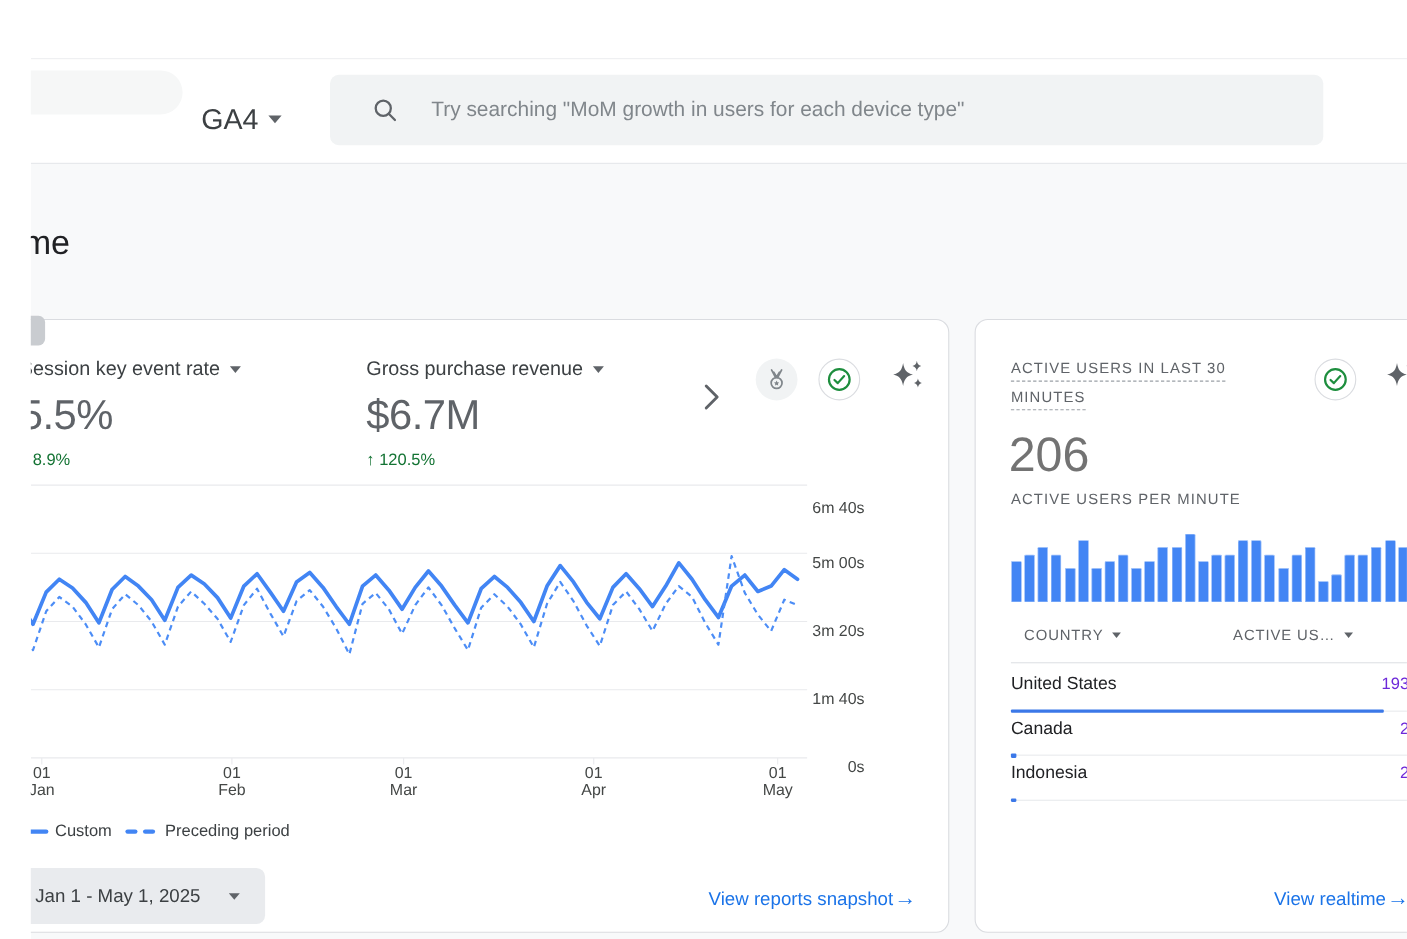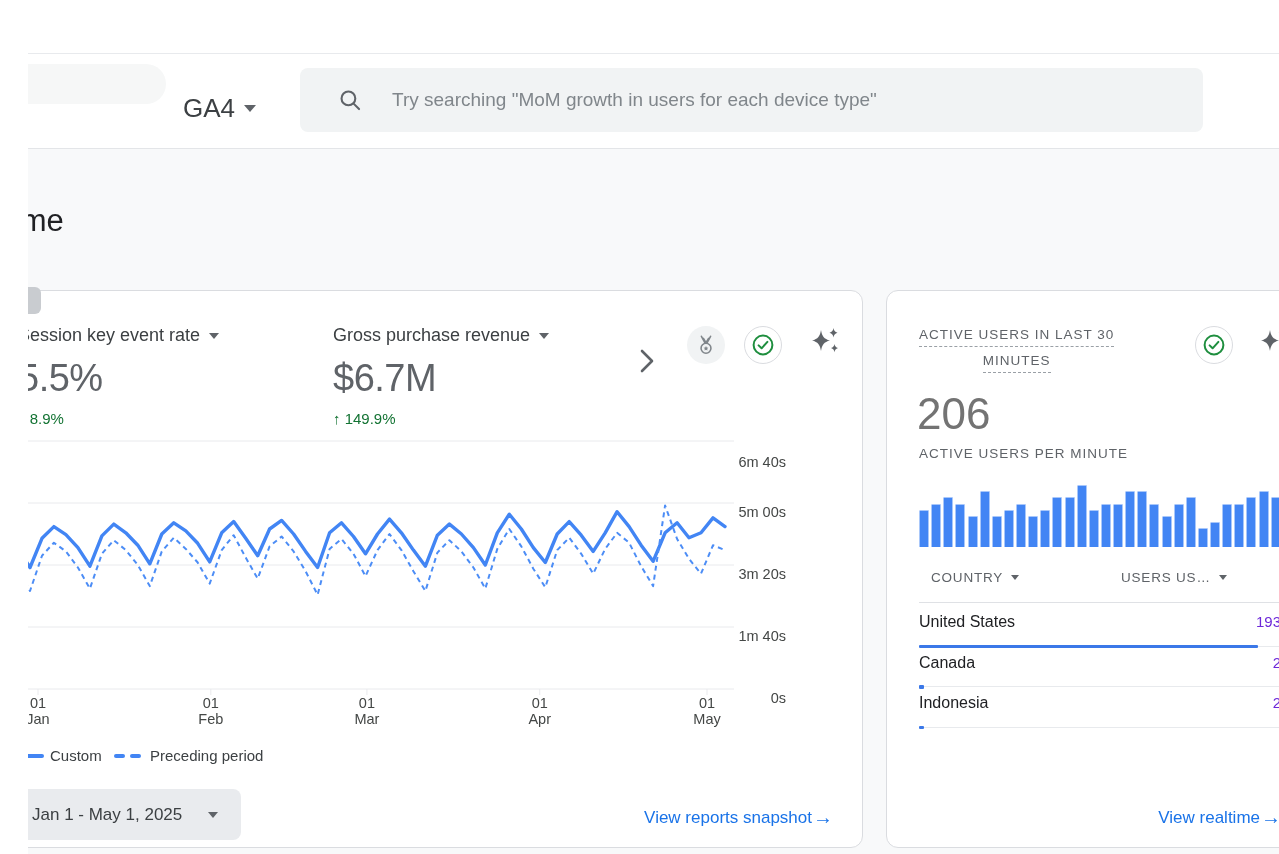--- a/index.html
+++ b/index.html
@@ -44,21 +44,21 @@
   
   .legend-label{position:absolute;top:747px;font-size:15px;color:#3c4043;}
   .swatch-solid{position:absolute;left:-8px;top:754px;width:24px;height:4px;border-radius:2px;background:#4285f4;}
   .dash{position:absolute;top:754px;width:11px;height:4px;border-radius:2px;background:#4285f4;}
   
   .datepill{position:absolute;left:-28px;top:789px;width:241px;height:51px;background:#e9ebee;border-radius:8px;display:flex;align-items:center;box-sizing:border-box;padding-left:32px;cursor:pointer;font-size:17px;color:#3c4043;}
   .datepill .caret{margin-left:26px;}
   .viewlink{position:absolute;top:806px;font-size:17px;font-weight:500;color:#1a73e8;display:flex;align-items:center;gap:1px;cursor:pointer;}
   .viewlink .arrow{font-size:20px;}
   
-  .rt-title{position:absolute;left:891px;top:327px;font-size:13.5px;font-weight:500;letter-spacing:1px;color:#5f6368;line-height:15px;text-align:center;}
+  .rt-title{position:absolute;left:891px;top:327px;font-size:13.5px;font-weight:500;letter-spacing:1px;color:#5f6368;line-height:15px;}
   .rt-title span{display:inline-block;border-bottom:1.5px dashed #9aa0a6;padding-bottom:4px;margin-bottom:6px;}
   .rt-value{position:absolute;left:889px;top:389px;font-size:44px;color:#737373;}
   .rt-sub{position:absolute;left:891px;top:446px;font-size:13.5px;font-weight:500;letter-spacing:1px;color:#5f6368;}
   #bars{position:absolute;left:891px;top:485px;width:362px;height:62px;display:flex;align-items:flex-end;justify-content:space-between;}
   .bar{width:10px;background:#4285f4;border:1px solid #a8c7fa;border-bottom:none;border-radius:1.5px 1.5px 0 0;box-sizing:border-box;}
   .thead{position:absolute;left:891px;top:570px;width:362px;height:20px;font-size:13.5px;font-weight:500;letter-spacing:0.8px;color:#5f6368;}
   .thead .hcell{position:absolute;display:flex;align-items:center;gap:8px;cursor:pointer;}
   .hcaret{width:0;height:0;border-left:4.5px solid transparent;border-right:4.5px solid transparent;border-top:5.5px solid #5f6368;}
   .thead-divider{position:absolute;left:891px;top:602px;width:362px;height:1px;background:#dfe1e5;}
   #rows{position:absolute;left:891px;top:606px;width:362px;}
@@ -103,21 +103,21 @@
     <div class="mvalue">5.5%</div>
     <div class="mdelta">↑ 8.9%</div>
   </div>
 
   <div class="metric" style="left:305px;">
     <div class="mlabel">
       <span>Gross purchase revenue</span>
       <span class="caret small"></span>
     </div>
     <div class="mvalue">$6.7M</div>
-    <div class="mdelta">↑ 149.9%</div>
+    <div class="mdelta">↑ 120.5%</div>
   </div>
 
   <svg class="chev-next" viewBox="0 0 22 28">
     <polyline points="6,4 16,14 6,24" fill="none" stroke="#5f6368" stroke-width="2.6" stroke-linecap="round" stroke-linejoin="round"></polyline>
   </svg>
 
   <div class="iconbtn gray" style="left:659px;top:326px;">
     <svg width="22" height="22" viewBox="0 0 24 24">
       <path d="M7 2.5 L11 10 M17 2.5 L13 10 M9.2 4.8 L12 9.4 L14.8 4.8" fill="none" stroke="#80868b" stroke-width="1.7" stroke-linecap="round"></path>
       <circle cx="12" cy="15.5" r="5.4" fill="none" stroke="#80868b" stroke-width="1.7"></circle>
@@ -220,21 +220,21 @@
       <div class="bar" style="height: 56px;"></div>
       <div class="bar" style="height: 50px;"></div>
     </div>
 
   <div class="thead">
     <div class="hcell" style="left:12px;">
       <span>COUNTRY</span>
       <span class="hcaret"></span>
     </div>
     <div class="hcell" style="left:202px;">
-      <span>USERS US…</span>
+      <span>ACTIVE US…</span>
       <span class="hcaret"></span>
     </div>
   </div>
   <div class="thead-divider"></div>
   <div id="rows">
       <div class="trow">
         <span class="tname">United States</span>
         <span class="tval">193</span>
         <div class="tline"></div>
         <div class="tbar" style="width: 339px;"></div>

